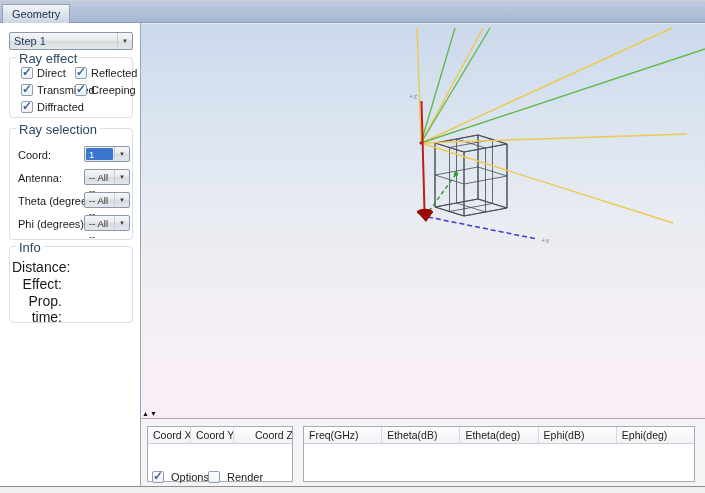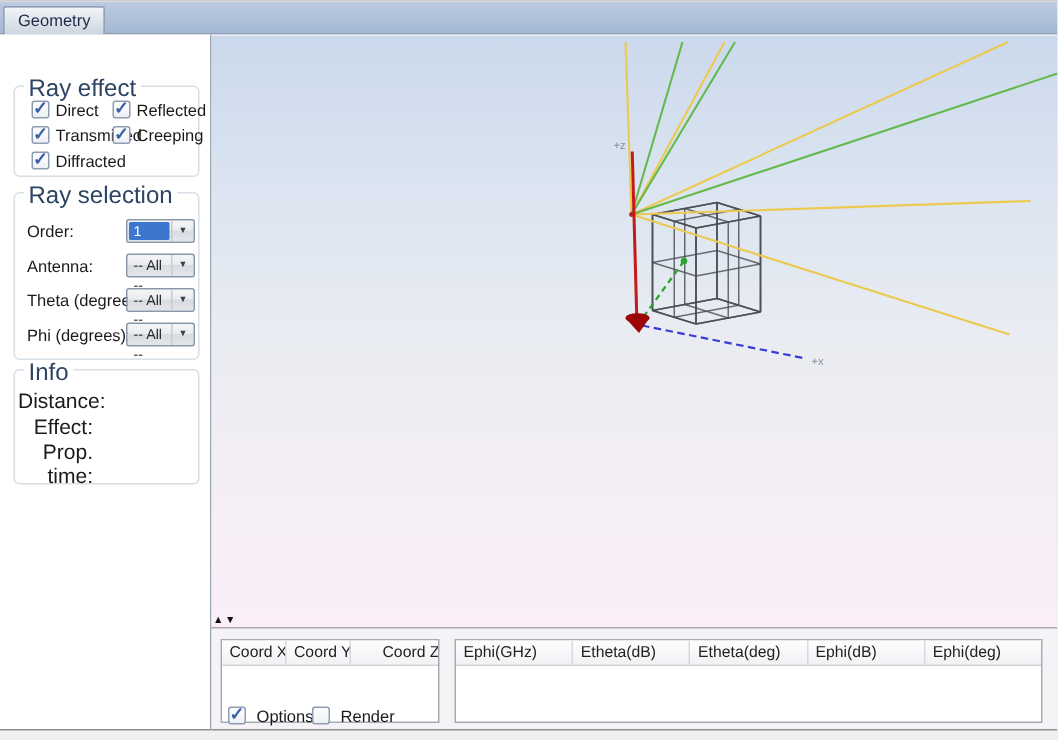--- a/index.html
+++ b/index.html
@@ -29,21 +29,21 @@
   .combo .arrow { position:absolute; right:0; top:0; bottom:0; width:15px; text-align:center;
                   font-size:6px; color:#39414d; line-height:16px; border-left:1px solid #c6ccd4; }
   .combo.small { height:16px; font-size:9.5px; color:#2a2a2a; }
   .combo.small .arrow { line-height:14px; }
   .combo.small .val { line-height:13px; top:1px; }
   .combo .val.sel { background:#3c77cf; color:#ffffff; left:1px; right:16px; top:1px; bottom:1px;
                     padding-left:3px; border-radius:1px; }
 
   .group { position:absolute; left:9px; width:124px; border:1px solid #d7dfe7; border-radius:4px; }
   .group > .gtitle { position:absolute; top:-7px; left:6px; background:#ffffff; padding:0 3px;
-                     font-size:16px; color:#2d4563; }
+                     font-size:13px; color:#2d4563; }
 
   .cb { position:absolute; height:14px; font-size:11px; color:#1a1a1a; white-space:nowrap; }
   .cb .box { display:inline-block; width:12px; height:12px; border:1px solid #8d9cb3; border-radius:2px;
              background:linear-gradient(#fdfdfd,#eef1f4); vertical-align:-2px; position:relative; }
   .cb .box .glyph { position:absolute; left:0px; top:-3px; font-size:12px; font-weight:bold; color:#3a62a8; }
   .cb .lbl { margin-left:4px; }
 
   .sel-row-label { position:absolute; left:8px; font-size:11px; color:#1a1a1a; }
   .info-label { position:absolute; left:2px; width:50px; text-align:right; font-size:14px; color:#1a1a1a; }
 
@@ -72,20 +72,24 @@
 <div id="app">
 
   <div class="tabbar">
     <div class="tab inactive" style="left:2px;">
       <span>Geometry</span>
     </div>
   </div>
 
   <div class="left-panel">
 
+    <div class="combo" style="left:9px; top:9px; width:124px;">
+      <span class="val">Step 1</span>
+      <span class="arrow">▼</span>
+    </div>
 
     <div class="group" style="top:34px; height:61px;">
       <span class="gtitle">Ray effect</span>
       <div class="cb" style="left:11px; top:9px;">
         <span class="box"><span class="glyph">✓</span></span><span class="lbl">Direct</span>
       </div>
       <div class="cb" style="left:65px; top:9px;">
         <span class="box"><span class="glyph">✓</span></span><span class="lbl">Reflected</span>
       </div>
       <div class="cb" style="left:11px; top:26px;">
@@ -95,21 +99,21 @@
         <span class="box"><span class="glyph">✓</span></span><span class="lbl">Creeping</span>
       </div>
       <div class="cb" style="left:11px; top:43px;">
         <span class="box"><span class="glyph">✓</span></span><span class="lbl">Diffracted</span>
       </div>
     </div>
 
     <div class="group" style="top:105px; height:112px;">
       <span class="gtitle">Ray selection</span>
 
-      <span class="sel-row-label" style="top:20px;">Order:</span>
+      <span class="sel-row-label" style="top:20px;">Coord:</span>
       <div class="combo small" style="left:74px; top:17px; width:46px;">
         <span class="val sel">1</span>
         <span class="arrow">▼</span>
       </div>
 
       <span class="sel-row-label" style="top:43px;">Antenna:</span>
       <div class="combo small" style="left:74px; top:40px; width:46px;">
         <span class="val">-- All --</span>
         <span class="arrow">▼</span>
       </div>
@@ -201,21 +205,21 @@
       <div class="hdr">
         <div class="hcell">Coord X</div>
         <div class="hcell">Coord Y</div>
         <div class="hcell" style="border-right:none;margin-left:16px;">Coord Z</div>
       </div>
       <div class="body"></div>
     </div>
 
     <div class="dtable" style="left:162px; width:392px;">
       <div class="hdr">
-        <div class="hcell">Ephi(GHz)</div>
+        <div class="hcell">Freq(GHz)</div>
         <div class="hcell">Etheta(dB)</div>
         <div class="hcell">Etheta(deg)</div>
         <div class="hcell">Ephi(dB)</div>
         <div class="hcell" style="border-right:none;">Ephi(deg)</div>
       </div>
       <div class="body"></div>
     </div>
 
     <div class="cb cb2" style="left:11px; top:52px;">
       <span class="box"><span class="glyph">✓</span></span>

